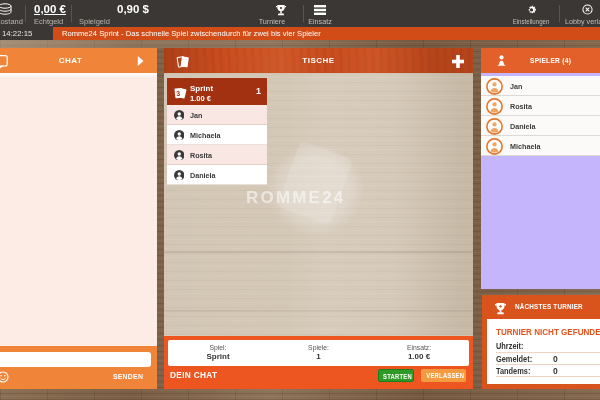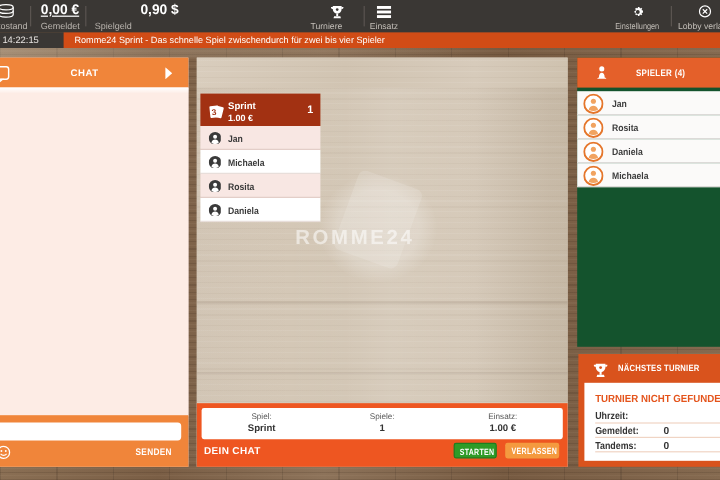--- a/index.html
+++ b/index.html
@@ -60,21 +60,21 @@
 #tinfobar{left:4px;top:4.5px;width:301px;height:26px;background:#fff;border-radius:2px;}
 .tcol{position:absolute;top:0;width:100px;text-align:center;}
 .tcol .l1{font-size:6.8px;color:#555;margin-top:4px;}
 .tcol .l2{font-size:8px;font-weight:bold;color:#333;margin-top:1px;}
 #deintisch{left:6px;top:34.5px;color:#fff;font-weight:bold;font-size:8.3px;letter-spacing:.3px;}
 .bsp{display:inline-block;transform:scaleX(.78);transform-origin:50% 50%;}
 .btn{position:absolute;top:33.5px;height:13px;color:#fff;font-weight:bold;font-size:7.5px;text-align:center;line-height:13px;letter-spacing:.3px;border-radius:2px;}
 #btnstart{left:214px;width:36px;background:#2f9b27;border:1px solid #1d7e20;}
 #btnverl{left:257px;width:45px;background:#f49a3f;}
 
-#spieler{left:481px;top:48px;width:119px;height:241px;background:#14532d;text-align:center;}
+#spieler{left:481px;top:48px;width:119px;height:241px;background:#c4b5fd;text-align:center;}
 #spielerhead{left:0;top:0;width:119px;height:25px;background:#e4602a;}
 #sprows{left:0;top:28px;width:119px;}
 .srow{position:relative;height:20px;background:#fbfaf9;border-bottom:1px solid #dcdad8;}
 .srow .nm{position:absolute;left:29px;top:6px;font-size:8px;font-weight:bold;color:#3c3c3c;transform:scaleX(.9);transform-origin:0 50%;}
 .avorange{position:absolute;left:4.5px;top:1.5px;width:17px;height:17px;}
 
 #turnier{left:482px;top:295px;width:128px;height:94px;background:#d9531d;}
 #turnhead{left:12px;top:7px;}
 #turntitle{left:33px;top:0;color:#fff;font-weight:bold;font-size:7.5px;letter-spacing:.2px;line-height:24px;white-space:nowrap;transform:scaleX(.85);transform-origin:0 50%;}
 #turnbody{left:5px;top:24px;width:123px;height:65px;background:#fff;}
@@ -90,21 +90,21 @@
   <svg class="abs" style="left:-4px;top:3px" width="18" height="13" viewBox="0 0 18 13">
     <g fill="none" stroke="#fff" stroke-width="1">
       <ellipse cx="9" cy="3" rx="6" ry="2.2"></ellipse>
       <path d="M3 3v3c0 1.2 2.7 2.2 6 2.2s6-1 6-2.2V3"></path>
       <path d="M3 6v3c0 1.2 2.7 2.2 6 2.2s6-1 6-2.2V6"></path>
     </g>
   </svg>
   <div class="tlabel" style="left:-15px;">Kontostand</div>
   <div class="tsep" style="left:25px;"></div>
   <div class="tbig" style="left:34px;text-decoration:underline;">0,00 €</div>
-  <div class="tlabel" style="left:34px;">Gemeldet</div>
+  <div class="tlabel" style="left:34px;">Echtgeld</div>
   <div class="tsep" style="left:71px;"></div>
   <div class="tbig" style="left:79px;padding-left:38px;">0,90 $</div>
   <div class="tlabel" style="left:79px;">Spielgeld</div>
 
   <svg class="ticon" style="left:275px;" width="12" height="12" viewBox="0 0 12 12">
     <g fill="#fff">
         <path d="M2.3 1h7.4v2.6c0 2.2-1.5 3.9-3.7 3.9S2.3 5.8 2.3 3.6z"></path>
     <path d="M.8 1.9h1.7v1.5H1.9A1.1 1.1 0 0 1 .8 2.3zM11.2 1.9H9.5v1.5h.6a1.1 1.1 0 0 0 1.1-1.1z"></path>
     <rect x="5.2" y="7.3" width="1.6" height="2.2"></rect>
     <path d="M3.4 9.5h5.2l.5 1.7H2.9z"></path>
@@ -169,20 +169,33 @@
   </div>
 </div>
 
 <div class="abs" id="tische">
   <div class="abs" style="left:0;top:203px;width:309px;height:1.5px;background:rgba(125,108,90,.18);"></div>
   <div class="abs" style="left:0;top:262px;width:309px;height:1.5px;background:rgba(125,108,90,.14);"></div>
   <div class="abs" style="left:0;top:25px;width:309px;height:262px;background:linear-gradient(90deg, rgba(120,100,80,.07) 0%, rgba(0,0,0,0) 25%, rgba(255,255,255,.10) 52%, rgba(0,0,0,0) 70%, rgba(120,100,80,.10) 95%);"></div>
   <div class="abs" id="wmcard2"></div>
   <div class="abs" id="wm">ROMME24</div>
   <div class="abs" id="wmcard"></div>
+  <div class="abs" id="tischehead">
+    <svg class="abs" style="left:12px;top:6.5px" width="14" height="14" viewBox="0 0 14 14">
+      <g>
+        <rect x="1.8" y="2" width="6.5" height="9.8" rx=".8" fill="none" stroke="#fff" stroke-width="1" transform="rotate(-9 5 7)"></rect>
+        <rect x="5.2" y="1.8" width="7" height="10.2" rx=".8" fill="#fff" transform="rotate(8 8.7 7)"></rect>
+      </g>
+    </svg>
+    <div class="abs phead">TISCHE</div>
+    <svg class="abs" id="tplus" viewBox="0 0 12 13">
+        <rect x="4.2" y="0" width="3.6" height="13" fill="#fff"></rect>
+        <rect x="0" y="4.7" width="12" height="3.6" fill="#fff"></rect>
+      </svg>
+  </div>
   <div class="abs" id="tlist">
     <div id="sprintrow">
       <svg class="abs" style="left:7px;top:8.5px" width="13" height="13" viewBox="0 0 13 13">
         <rect x="5" y="1.6" width="6.6" height="9.4" rx=".8" fill="#fff" transform="rotate(14 8.3 6.3)"></rect>
         <rect x="0.9" y="1.2" width="7.3" height="9.8" rx=".8" fill="#fff" transform="rotate(-6 4.5 6.1)"></rect>
         <text x="2.3" y="8.8" font-size="7" font-weight="bold" fill="#9e3012" font-family="Liberation Sans" transform="rotate(-6 4.5 6.1)">3</text>
       </svg>
       <div class="abs" style="left:23px;top:6px;font-size:8px;font-weight:bold;">Sprint</div>
       <div class="abs" style="left:23px;top:16px;font-size:7.5px;font-weight:bold;">1.00 €</div>
       <div class="abs" style="right:6px;top:8px;font-size:9px;font-weight:bold;">1</div>

